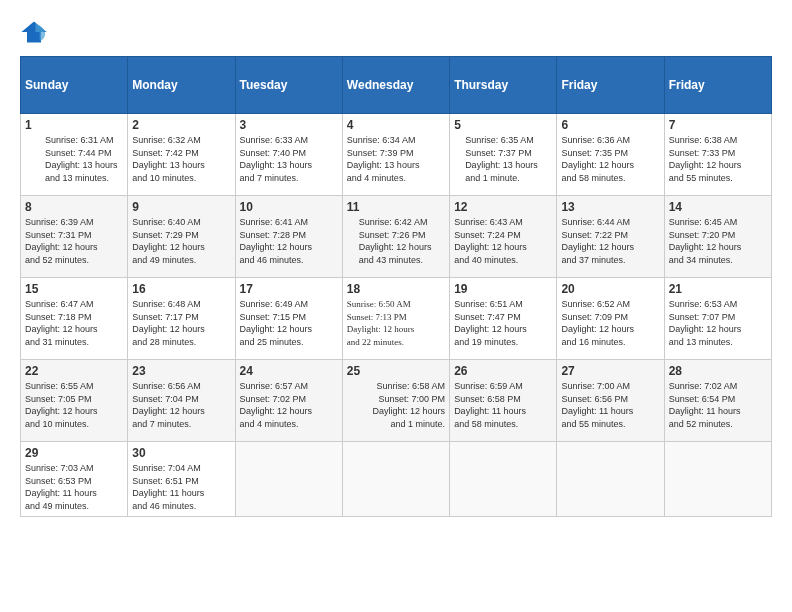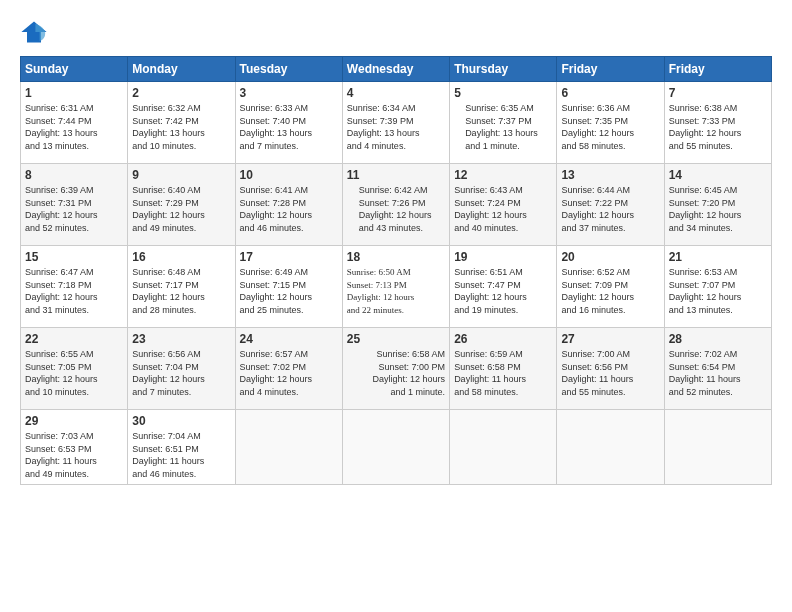--- a/index.html
+++ b/index.html
@@ -55,21 +55,21 @@
     .calendar {
       width: 100%;
       border-collapse: collapse;
       table-layout: fixed;
     }
     .calendar th {
       background: #2a6db5;
       color: #fff;
       font-size: 12px;
       font-weight: bold;
-      padding: 5px 4px;
+      padding: 21px 4px;
       text-align: left;
       border: 1px solid #1e5a99;
     }
     .calendar td {
       border: 1px solid #ccc;
       vertical-align: top;
       padding: 4px 4px;
       font-size: 9.5px;
       color: #333;
       height: 82px;
@@ -128,21 +128,21 @@
           <th>Wednesday</th>
           <th>Thursday</th>
           <th>Friday</th>
           <th>Friday</th>
         </tr>
     </thead>
     <tbody id="calendar-body">
     <tr>
           <td>
             <span class="day-num">1</span>
-            <div class="day-info" style="white-space: pre-line;">Sunrise: 6:31 AM
+            <div class="day-info" style="white-space: pre-line; margin-left: 20px;">Sunrise: 6:31 AM
 Sunset: 7:44 PM
 Daylight: 13 hours
 and 13 minutes.</div>
           </td>
           <td>
             <span class="day-num">2</span>
             <div class="day-info" style="white-space: pre-line;">Sunrise: 6:32 AM
 Sunset: 7:42 PM
 Daylight: 13 hours
 and 10 minutes.</div>

